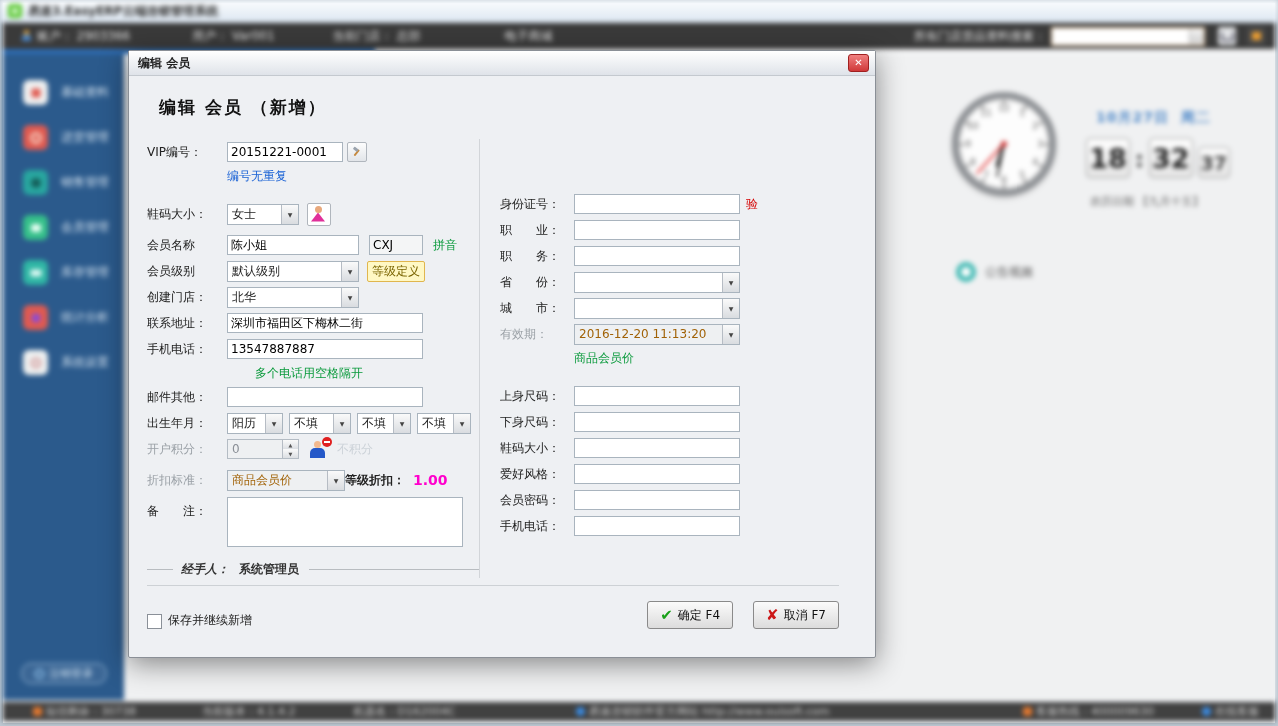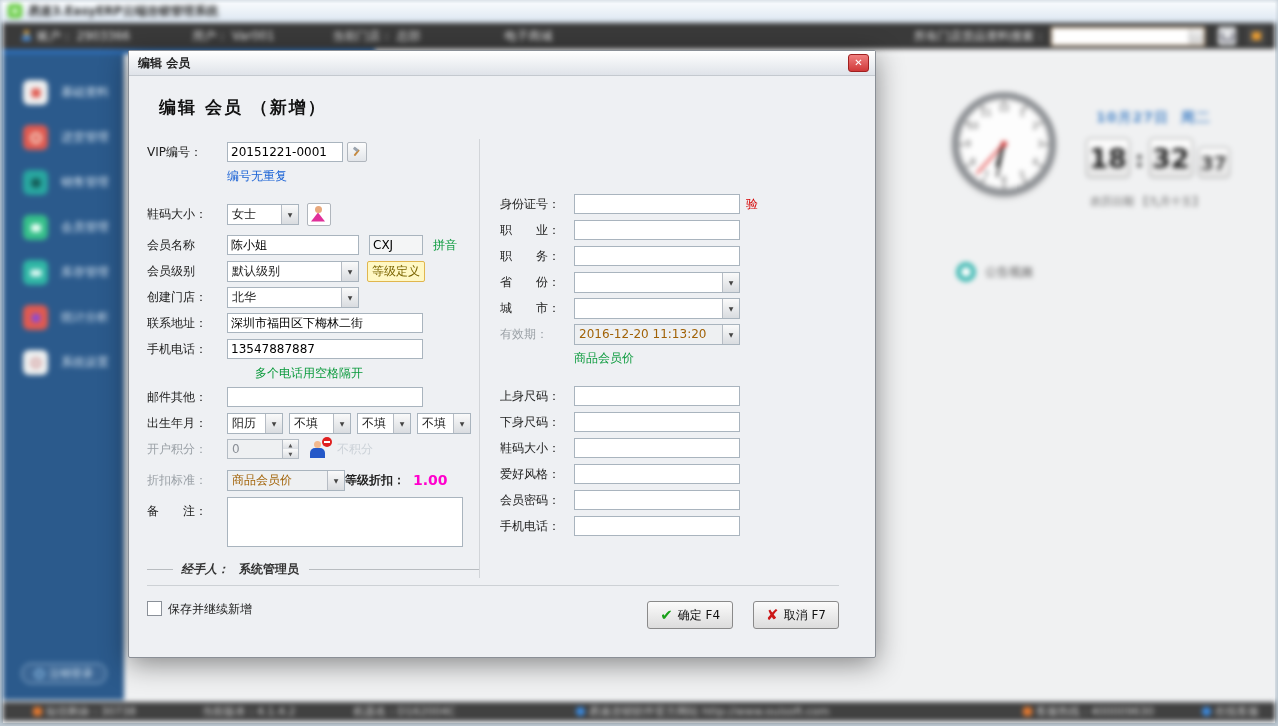--- a/index.html
+++ b/index.html
@@ -119,21 +119,21 @@
   .nopoints-badge{position:absolute;right:-3px;top:-3px;width:10px;height:10px;border-radius:50%;background:#e02020;z-index:2;}
   .nopoints-badge::after{content:"";position:absolute;left:2px;top:4px;width:6px;height:2px;background:#fff;}
   textarea.note{width:230px;height:44px;border:1px solid #a9b4be;resize:none;font-family:inherit;font-size:12px;}
   .handler-row{display:flex;align-items:center;margin-top:14px;}
   .hline{height:1px;background:#b8bcc0;}
   .hline.short{width:26px;margin-right:8px;}
   .hline.long{flex:1;margin-left:10px;}
   .handler-lbl{font-weight:bold;color:#333;margin-right:10px;font-style:italic;}
   .handler-val{font-weight:bold;color:#333;}
   .footer-sep{position:absolute;left:18px;right:36px;top:534px;height:1px;background:#cdd1d5;}
-  .dlg-footer{position:absolute;left:18px;right:36px;top:550px;display:flex;align-items:flex-start;}
+  .dlg-footer{position:absolute;left:18px;right:36px;top:550px;display:flex;align-items:flex-end;}
   .cb{width:13px;height:13px;border:1px solid #8a9098;background:#fff;margin-right:6px;flex:0 0 auto;}
   .btn{display:flex;align-items:center;gap:5px;padding:4px 12px;margin-left:20px;
     background:linear-gradient(#fbfbfb,#dcdcdc);border:1px solid #8a8a8a;border-radius:3px;
     font-size:12px;color:#111;cursor:pointer;}
   .btn .mark-ok{color:#18a018;font-weight:bold;font-size:15px;}
   .btn .mark-cancel{color:#cc1818;font-weight:bold;font-size:15px;}
   .btn-area{margin-left:auto;display:flex;}
 </style>
 </head>
 <body>

